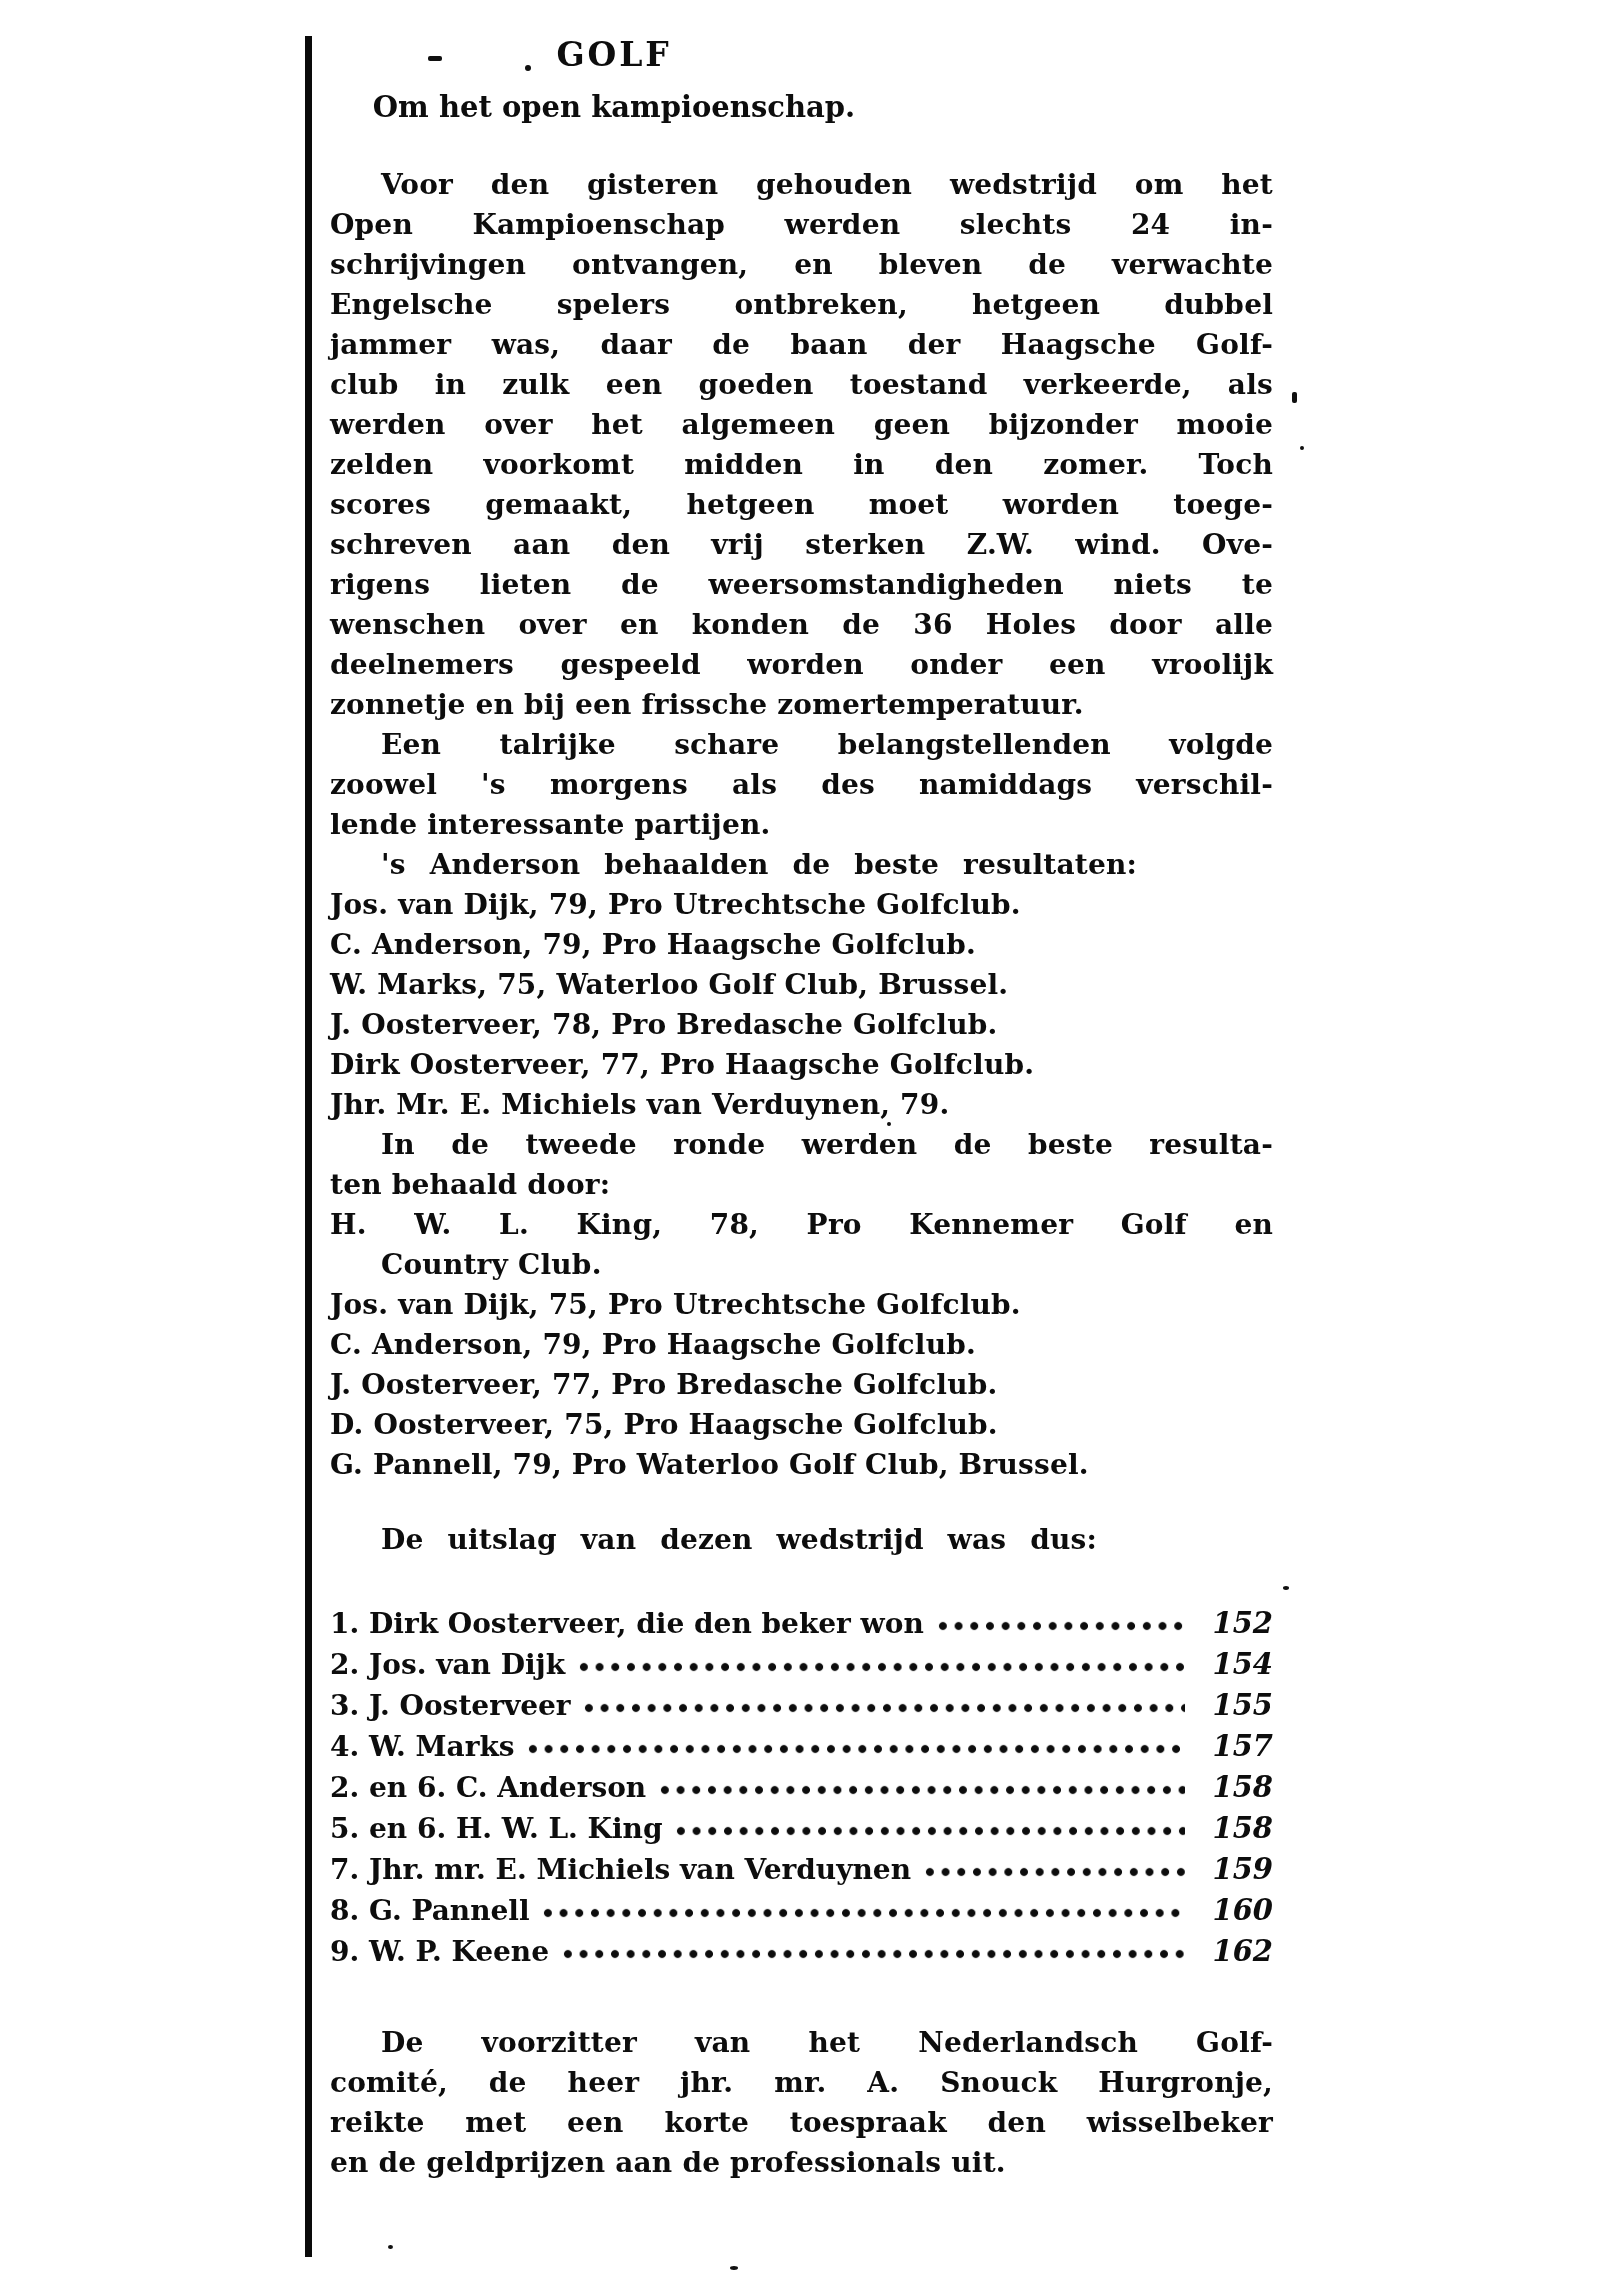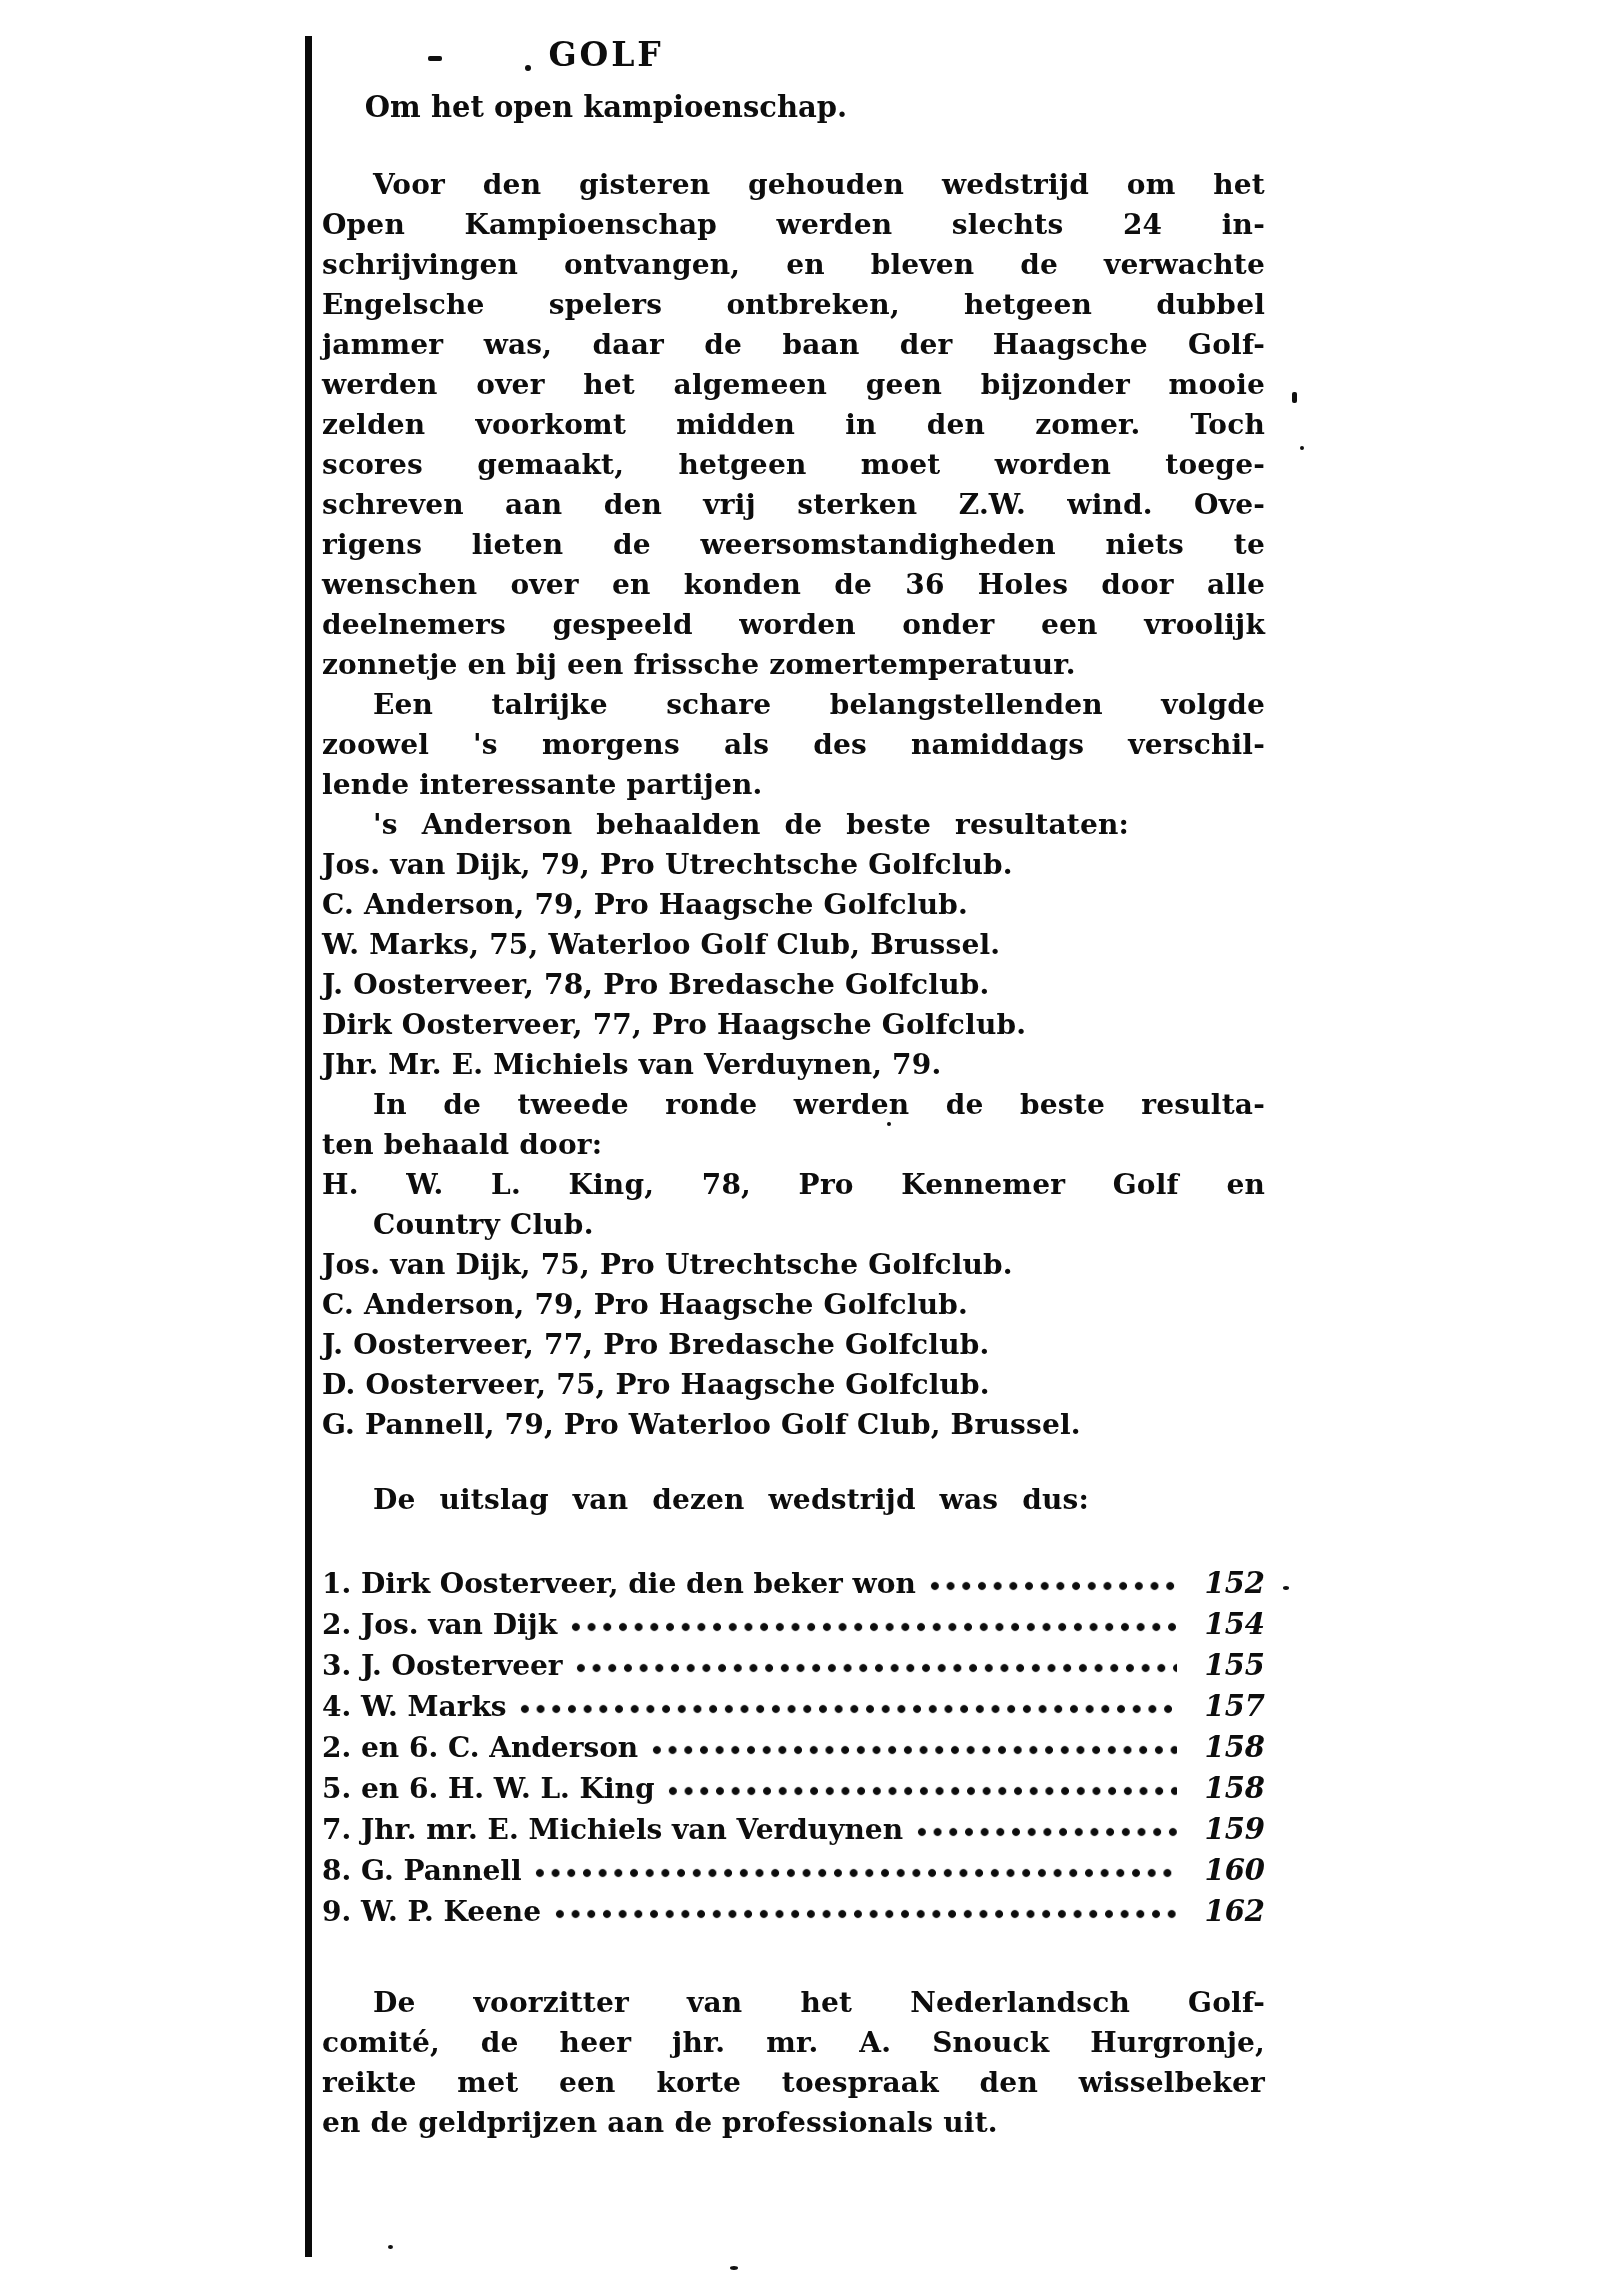--- a/index.html
+++ b/index.html
@@ -3,21 +3,21 @@
 <meta charset="utf-8">
 <style>
   html,body{margin:0;padding:0;}
   body{
     width:1620px;height:2293px;position:relative;
     background:#ffffff;color:#0d0d0d;
     font-family:"DejaVu Serif","Liberation Serif",serif;
     overflow:hidden;
   }
   .col-rule{position:absolute;left:305px;top:36px;width:6.9px;height:2221px;background:#0a0a0a;}
-  .column{position:absolute;left:322px;top:29px;width:943px;}
+  .column{position:absolute;left:330px;top:29px;width:943px;}
   .headwrap{width:568px;text-align:center;}
   h1.title{font-size:33px;line-height:43px;margin:3.9px 0 0;font-weight:bold;letter-spacing:2.9px;}
   h2.subtitle{font-size:29px;line-height:39px;margin:11.8px 0 0;font-weight:bold;}
   .body-lines{margin-top:38px;}
   .ln{font-size:28px;line-height:40px;font-weight:700;letter-spacing:0.2px;}
   .ln.jst{text-align:justify;text-align-last:justify;text-justify:inter-word;}
   .ln.ind{text-indent:51px;}
   .ln.wide{word-spacing:0.5em;}
   .ln.gap{margin-top:35px;}
   .standings{margin-top:43px;}
@@ -40,20 +40,21 @@
   <div class="headwrap">
     <h1 class="title">GOLF</h1>
     <h2 class="subtitle">Om het open kampioenschap.</h2>
   </div>
   <div class="body-lines" id="body-lines">
       <div class="ln ind jst">Voor den gisteren gehouden wedstrijd om het</div>
       <div class="ln jst">Open Kampioenschap werden slechts 24 in-</div>
       <div class="ln jst">schrijvingen ontvangen, en bleven de verwachte</div>
       <div class="ln jst">Engelsche spelers ontbreken, hetgeen dubbel</div>
       <div class="ln jst">jammer was, daar de baan der Haagsche Golf-</div>
+      <div class="ln jst">club in zulk een goeden toestand verkeerde, als</div>
       <div class="ln jst">werden over het algemeen geen bijzonder mooie</div>
       <div class="ln jst">zelden voorkomt midden in den zomer. Toch</div>
       <div class="ln jst">scores gemaakt, hetgeen moet worden toege-</div>
       <div class="ln jst">schreven aan den vrij sterken Z.W. wind. Ove-</div>
       <div class="ln jst">rigens lieten de weersomstandigheden niets te</div>
       <div class="ln jst">wenschen over en konden de 36 Holes door alle</div>
       <div class="ln jst">deelnemers gespeeld worden onder een vroolijk</div>
       <div class="ln">zonnetje en bij een frissche zomertemperatuur.</div>
       <div class="ln ind jst">Een talrijke schare belangstellenden volgde</div>
       <div class="ln jst">zoowel 's morgens als des namiddags verschil-</div>

